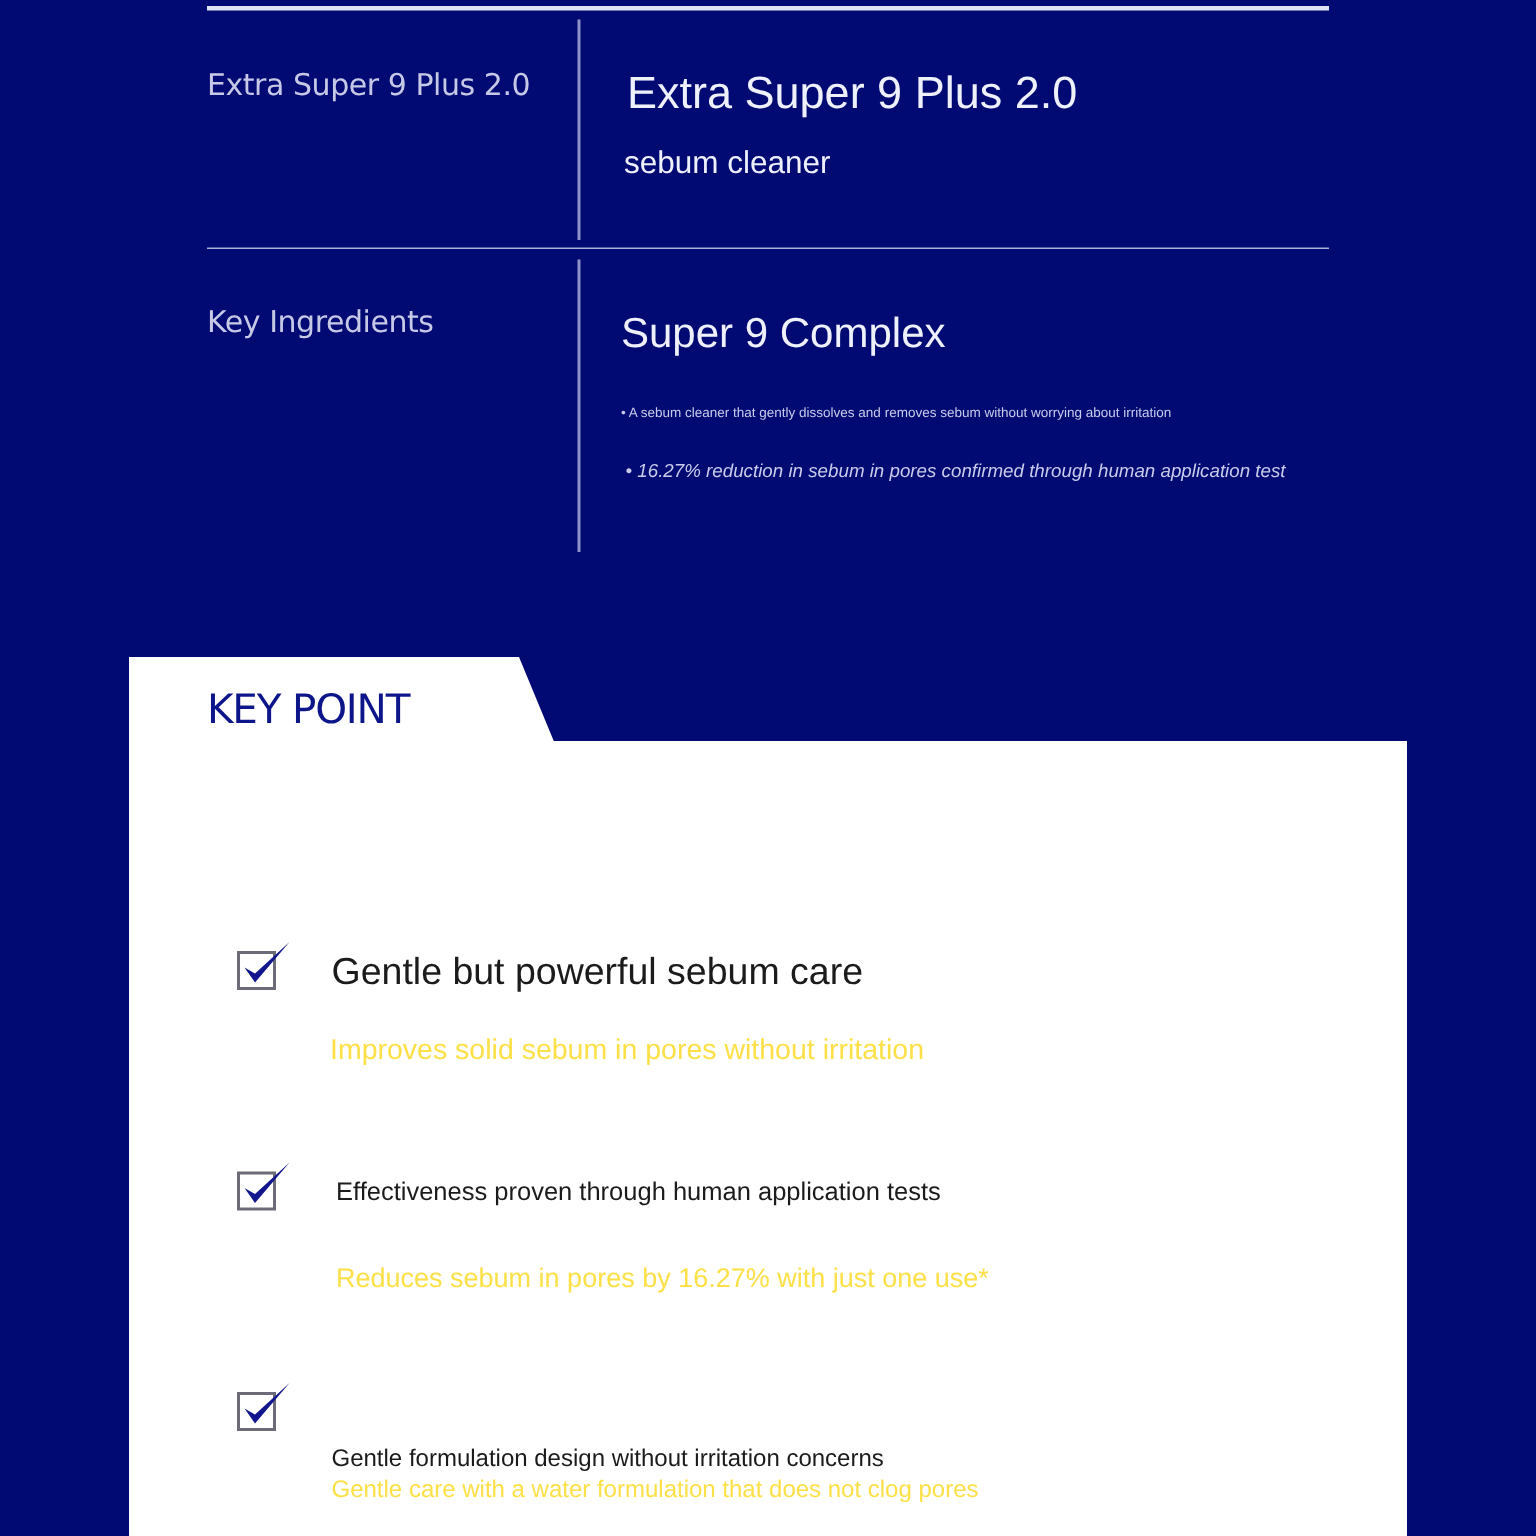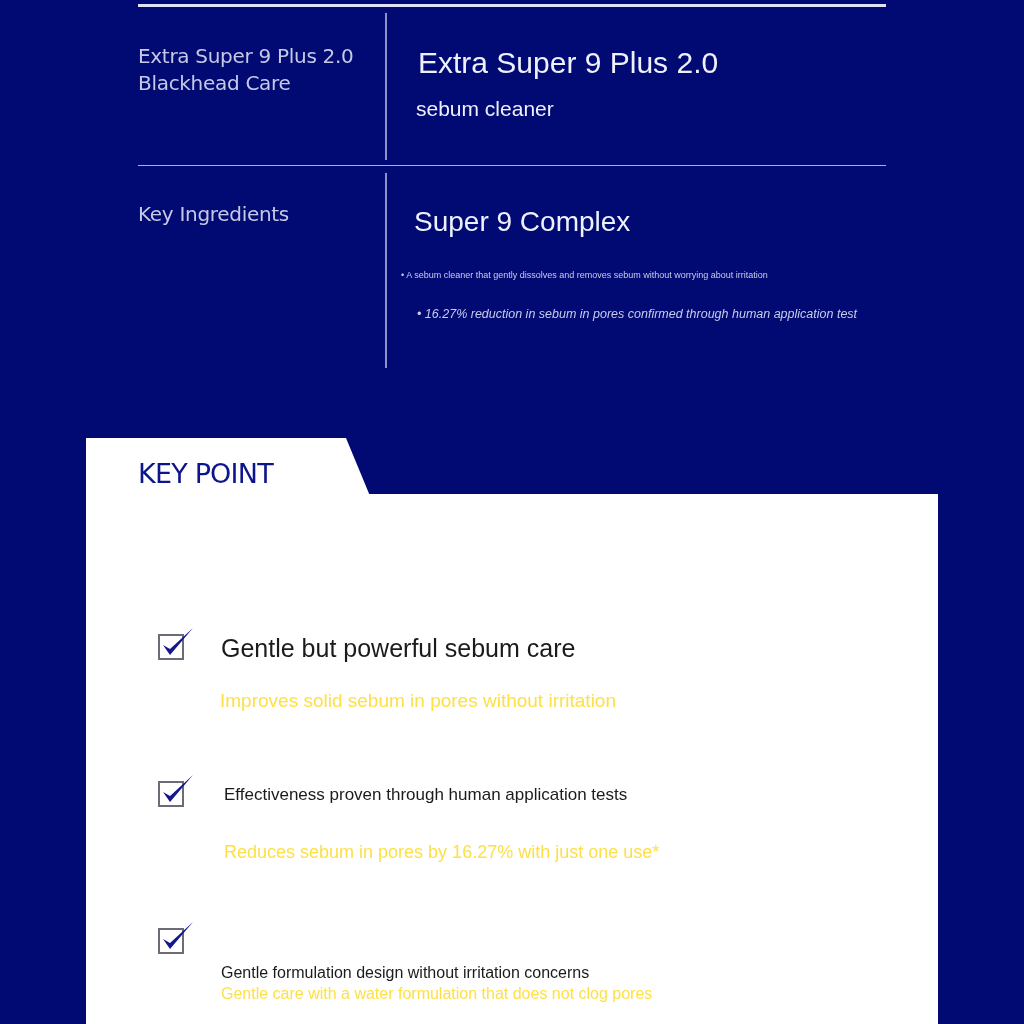--- a/index.html
+++ b/index.html
@@ -11,21 +11,21 @@
   .vr1 { top:13px; height:147px; }
   .vr2 { top:173px; height:195px; }
   .label { position:absolute; left:138px; color:#c6c9e6; font-family:"DejaVu Sans", sans-serif; font-size:20px; line-height:27px; letter-spacing:-0.3px; }
   .lbl1 { top:43px; }
   .lbl2 { top:201px; }
   .title { position:absolute; left:418px; color:#eef0fb; font-size:30px; font-weight:400; }
   .t1 { top:46px; }
   .t2 { top:206px; left:414px; font-size:28px; }
   .subtitle { position:absolute; left:416px; top:97px; color:#eef0fb; font-size:21px; }
   .bullet { position:absolute; color:#c8cbea; }
-  .b1 { left:401px; top:270px; font-size:9px; }
+  .b1 { left:414px; top:270px; font-size:9px; }
   .b2 { left:417px; top:307px; font-size:12.5px;font-style:italic; }
   .card { position:absolute; left:86px; top:494px; width:852px; height:540px; background:#ffffff; }
   .tab { position:absolute; left:86px; top:438px; width:260px; height:60px; background:#ffffff; border-top-right-radius:14px; }
   .tab-slope { position:absolute; left:330px; top:438px; width:40px; height:58px; background:#ffffff; clip-path:polygon(0 0, 40% 0, 100% 100%, 0 100%); border-top-left-radius:0; }
   .kp-title { position:absolute; left:138px; top:458px; color:#0d158a; font-family:"DejaVu Sans", sans-serif; font-weight:normal; font-size:27px; letter-spacing:-0.8px; }
   .check { position:absolute; left:157px; width:38px; height:36px; }
   .c1 { top:626px; } .c2 { top:773px; } .c3 { top:920px; }
   .kp-head { position:absolute; color:#1b1b1b; }
   .h1 { left:221px; top:634px; font-size:25px; }
   .h2 { left:224px; top:785px; font-size:17px; }
@@ -36,21 +36,20 @@
   .d3 { left:221px; top:985px; font-size:16px; }
 </style>
 </head>
 <body>
 
 <div>
   <div class="hr hr-top"></div>
   <div class="vr vr1"></div>
   <div class="label lbl1">
     <div>Extra Super 9 Plus 2.0</div>
-    <div>Blackhead Care</div>
   </div>
   <div class="title t1">Extra Super 9 Plus 2.0</div>
   <div class="subtitle">sebum cleaner</div>
 
   <div class="hr hr-mid"></div>
   <div class="vr vr2"></div>
   <div class="label lbl2">Key Ingredients</div>
   <div class="title t2">Super 9 Complex</div>
   <div class="bullet b1">• A sebum cleaner that gently dissolves and removes sebum without worrying about irritation</div>
   <div class="bullet b2">• 16.27% reduction in sebum in pores confirmed through human application test</div>

